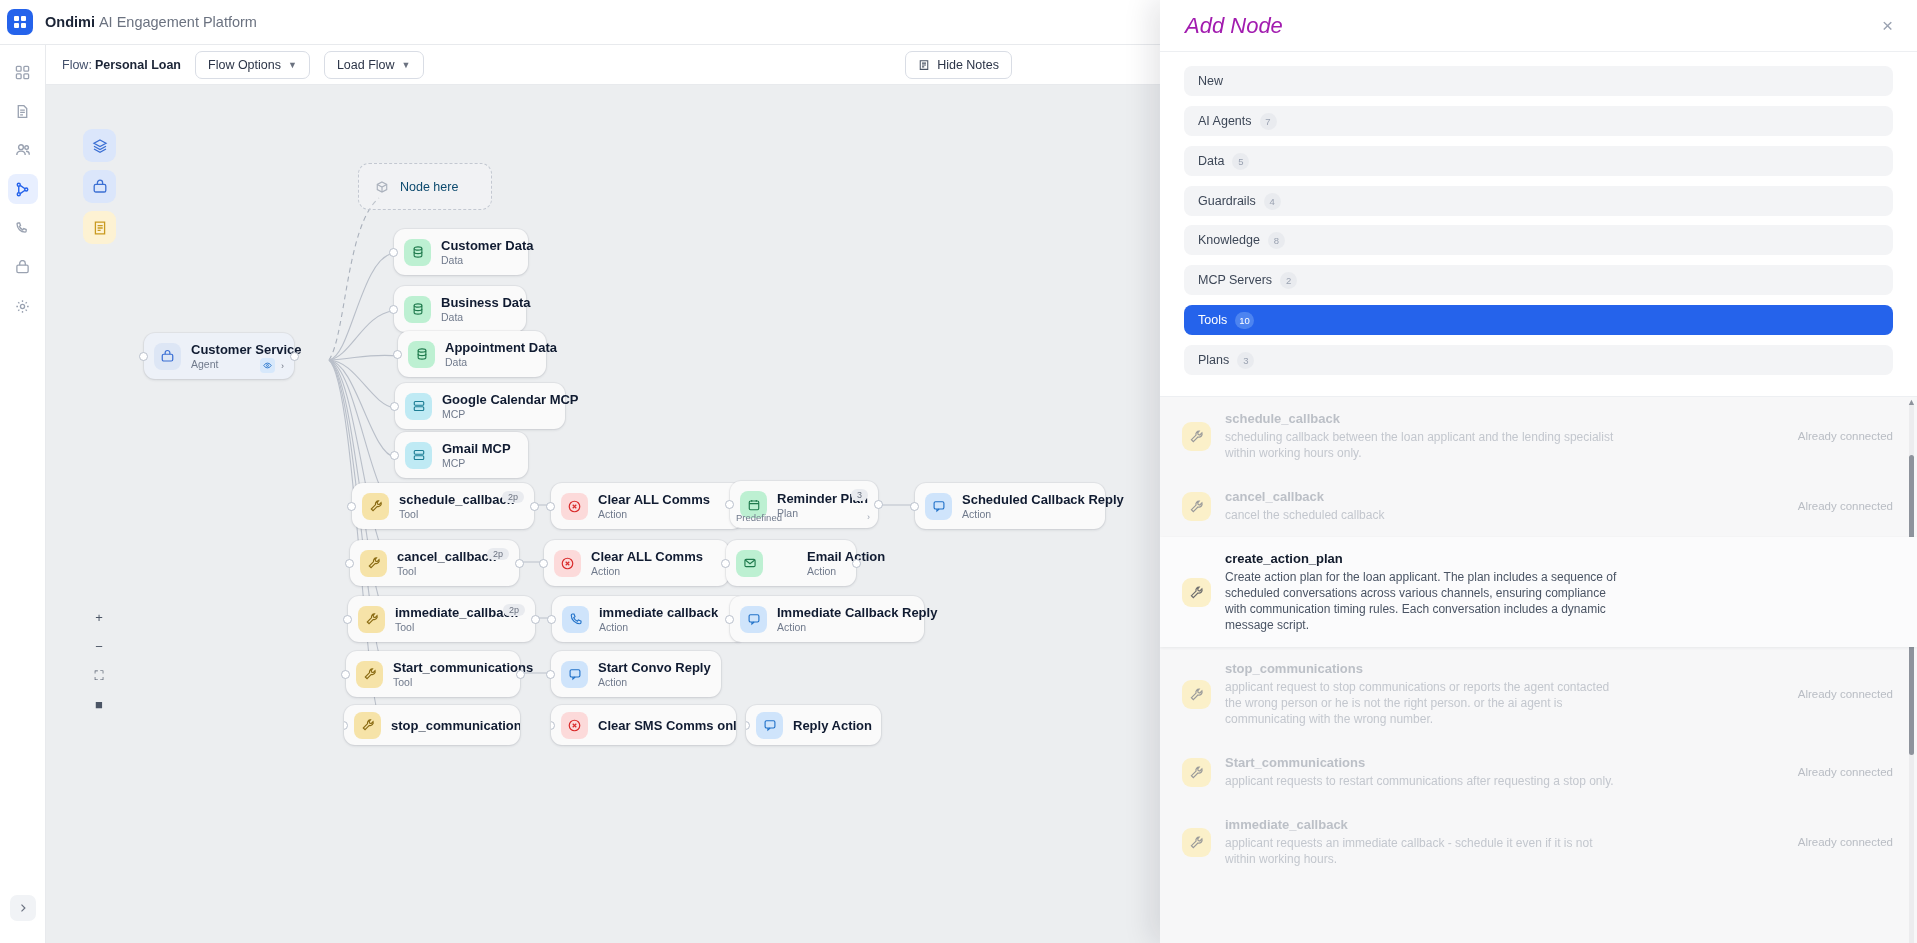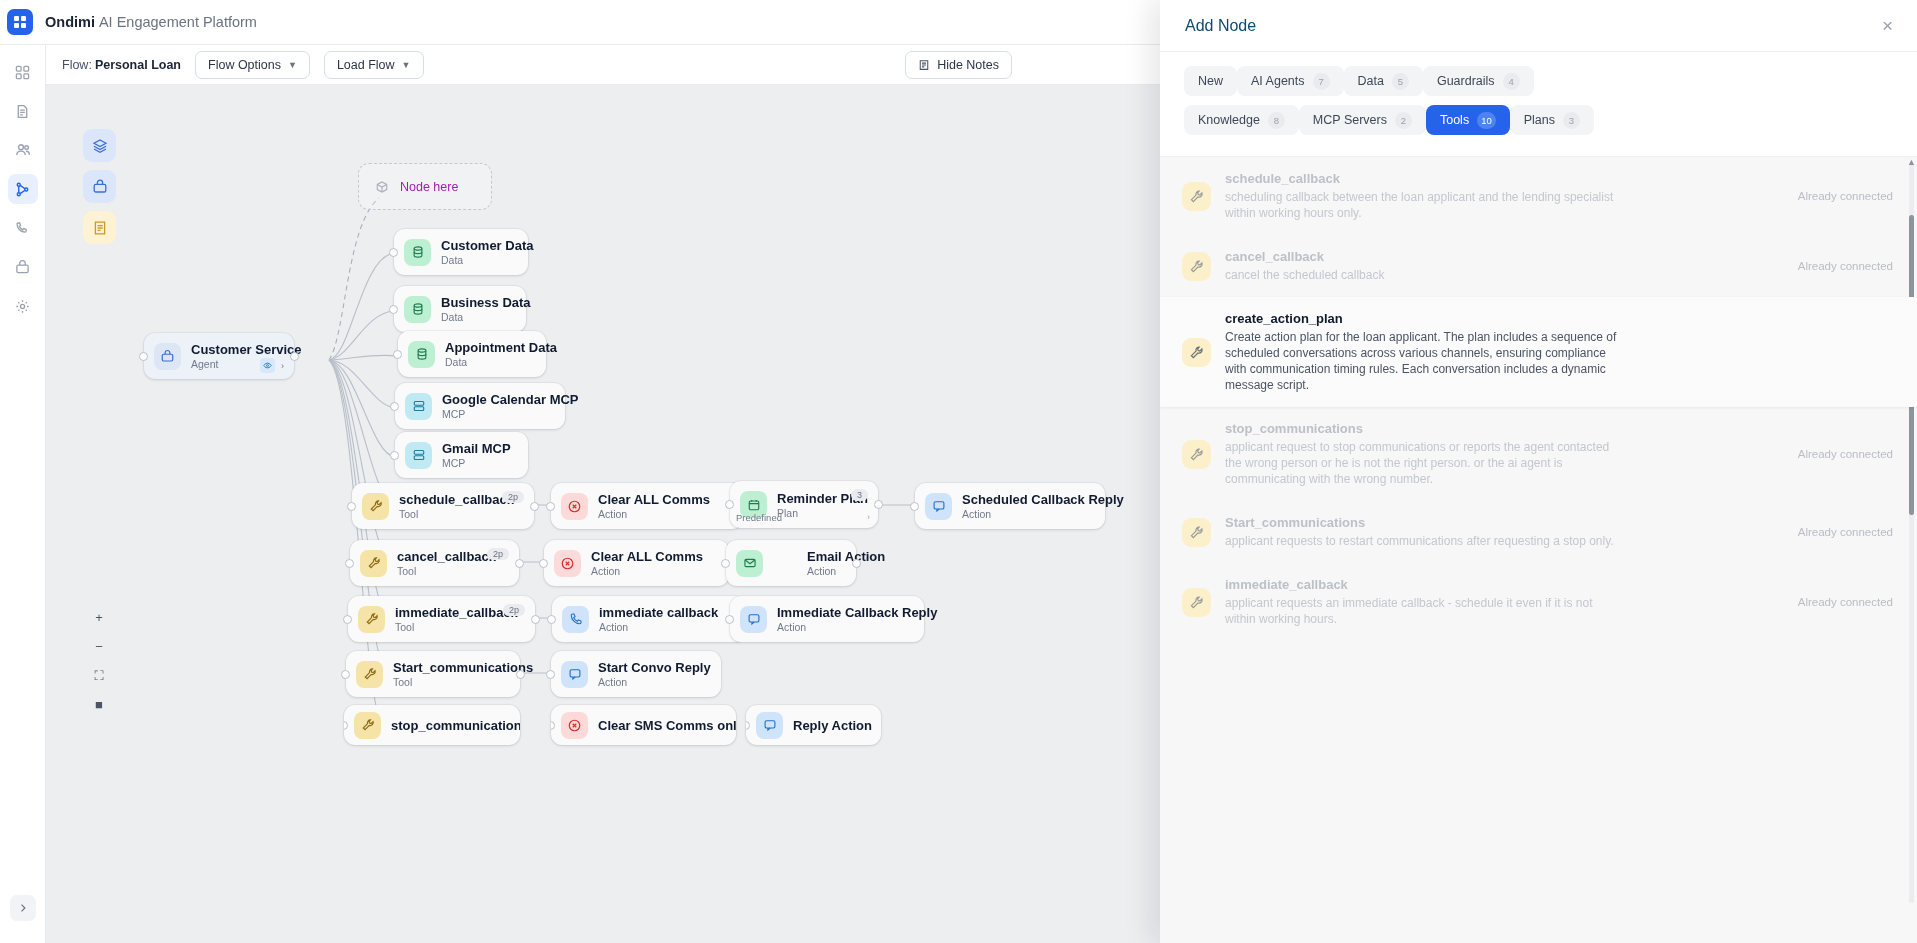--- a/index.html
+++ b/index.html
@@ -104,43 +104,43 @@
   }
   .port {
     position: absolute; width: 9px; height: 9px; border-radius: 50%;
     background: #fff; border: 1.3px solid #b9c0cc; top: 50%; margin-top: -4.5px;
   }
   .port.l { left: -5px; } .port.r { right: -5px; }
   .ghost {
     position: absolute; border: 1.6px dashed #c3c8d1; border-radius: 11px;
     background: rgba(255,255,255,.25);
     display: flex; align-items: center; gap: 11px; padding: 0 16px;
-    color: #a21caf; font-size: 12.5px;
+    color: #0c4a6e; font-size: 12.5px;
   }
   .predef {
     position: absolute; left: 6px; bottom: 5px; font-size: 9.5px; color: #707a8c;
   }
   .chev { position:absolute; right:8px; bottom:6px; font-size:9px; color:#9aa2b1; }
   .eye-row { position: absolute; right: 10px; bottom: 6px; display:flex; gap:6px; align-items:center; }
   .eye-dot { width:15px;height:15px;border-radius:4px;background:#d7e8fb;display:flex;align-items:center;justify-content:center;color:#2272c9;font-size:9px;}
 
   
   .panel {
     position: absolute; top: 0; right: 0; width: 757px; height: 943px;
     background: #fff; box-shadow: -10px 0 26px rgba(18,24,40,.10);
     display: flex; flex-direction: column;
   }
   .panel-head {
     height: 52px; display: flex; align-items: center; justify-content: space-between;
     padding: 0 24px 0 25px; border-bottom: 1px solid #edeff2;
   }
-  .panel-title { font-size: 16px; color: #0c4a6e; }
+  .panel-title { font-size: 22px; color: #a21caf; font-style: italic; }
   .close-x { font-size: 19px; color: #9aa2b1; cursor: pointer; line-height: 1; }
   .tabs { padding: 14px 24px 12px 24px; border-bottom: 1px solid #edeff2; }
-  .tabrow { display: flex; margin-bottom: 9px; }
+  .tabrow { display: flex; gap: 10px; margin-bottom: 9px; flex-direction: column; }
   .tab {
     height: 30px; padding: 0 14px; border-radius: 8px; background: #f3f4f6;
     display: flex; align-items: center; gap: 8px;
     font-size: 12.5px; color: #3d4757; cursor: pointer; white-space: nowrap;
   }
   .tab.active { background: #2563eb; color: #fff; }
   .tab .cnt {
     min-width: 17px; height: 17px; padding: 0 4px; border-radius: 9px;
     background: #e9ebef; color: #9aa2b1; font-size: 9.5px;
     display: flex; align-items: center; justify-content: center;

